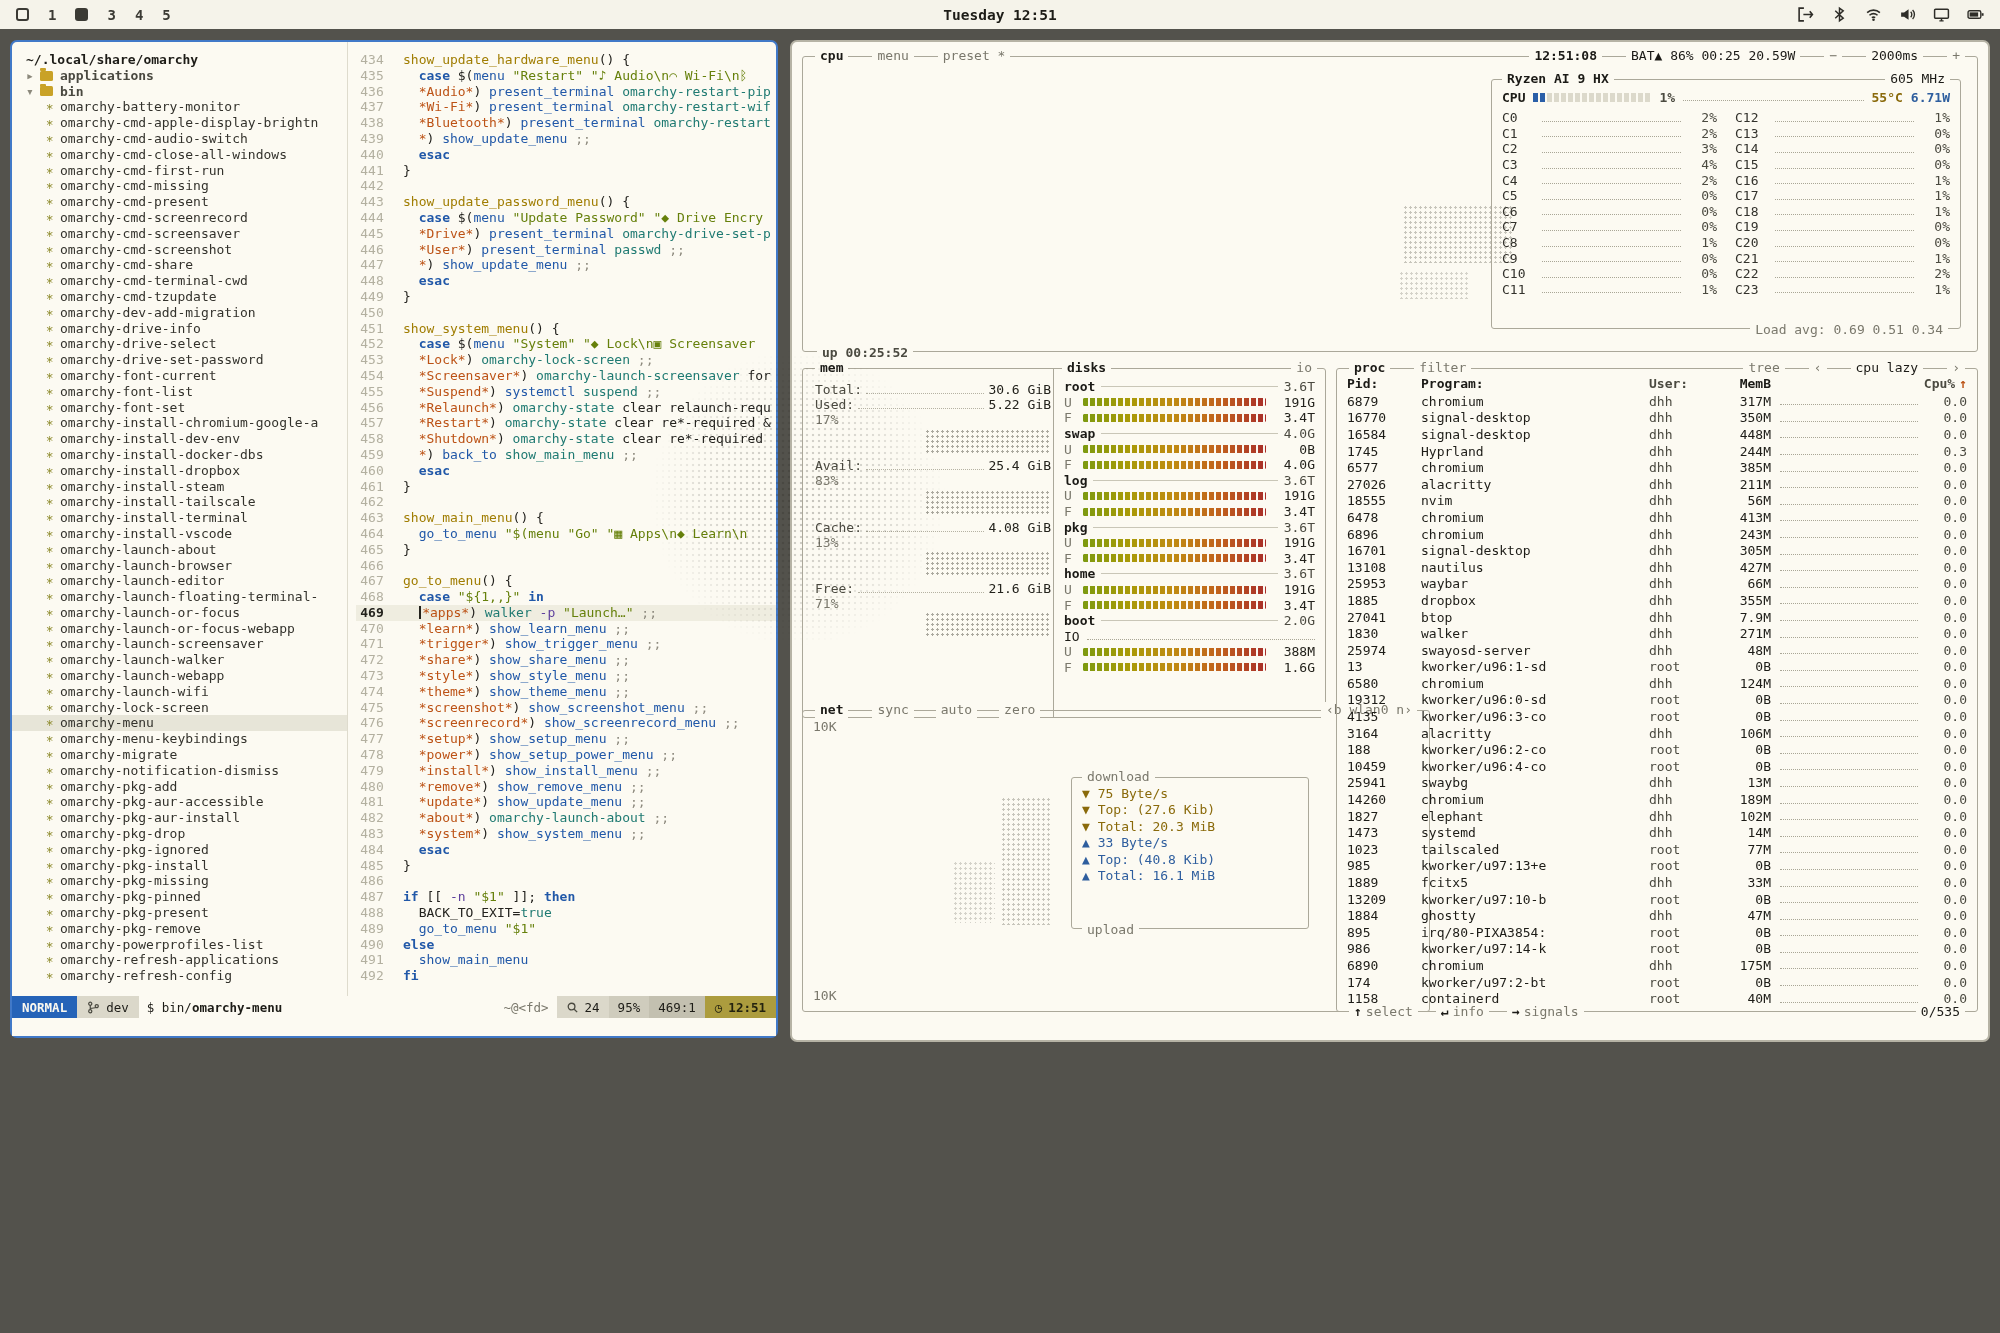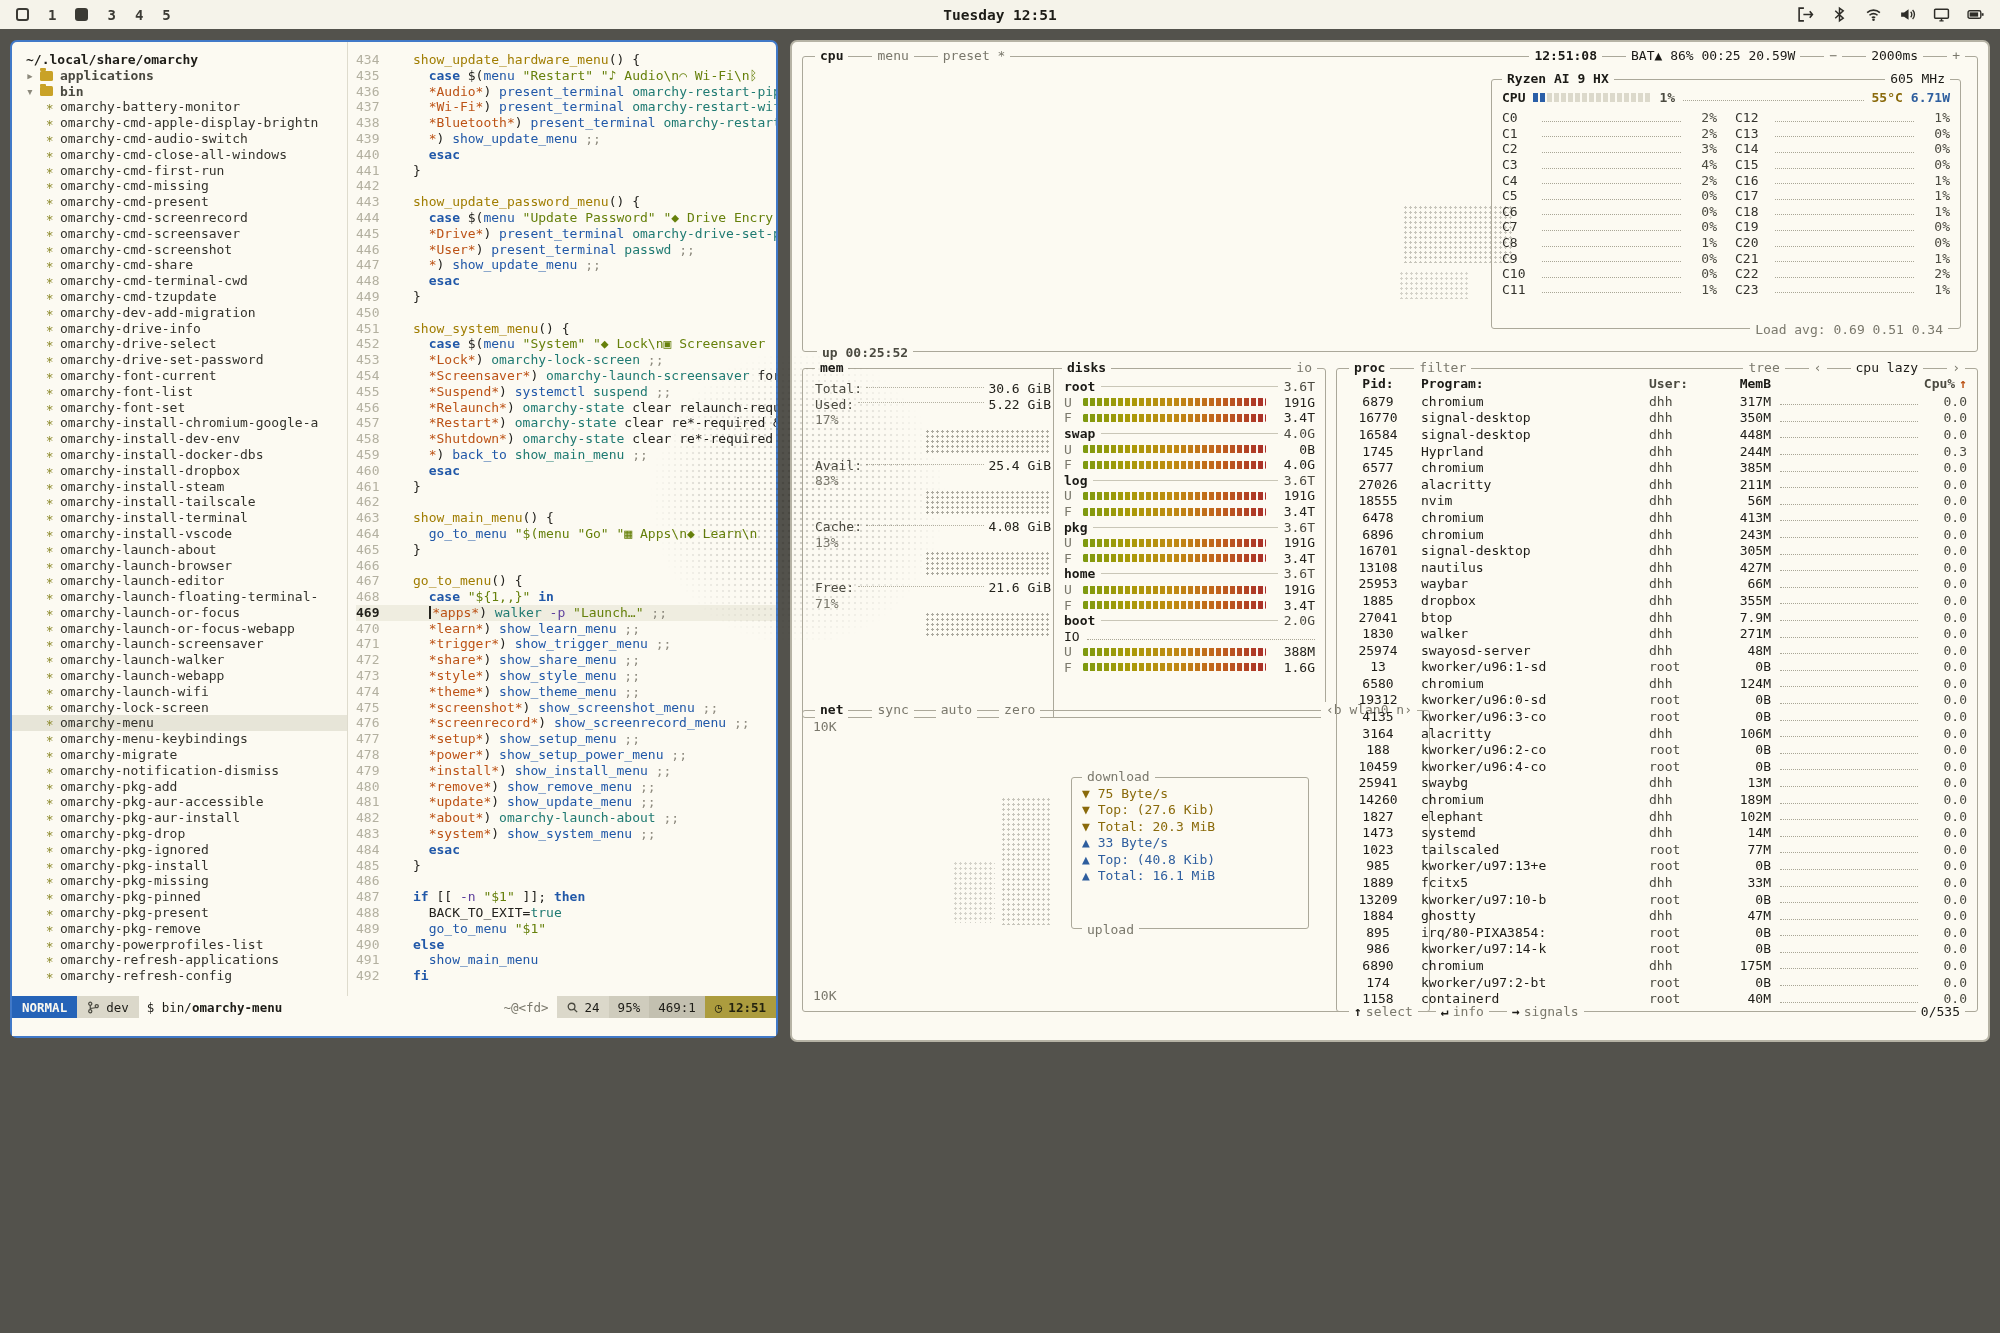--- a/index.html
+++ b/index.html
@@ -43,21 +43,21 @@
   .trow.sel{background:var(--sel);margin-left:-14px;padding-left:14px}
   .trow .chev{color:#8B887B;width:14px}
   .fold{display:inline-block;width:13px;height:10px;background:#C9A227;border-radius:1.5px;margin-right:7px;position:relative}
   .fold::before{content:"";position:absolute;left:0;top:-2.5px;width:6px;height:3px;background:#C9A227;border-radius:1px}
   .trow .star{color:#8F8C2F;width:14px;margin-left:20px}
   .trow.file .lbl{color:#33322C}
   .trow.root .lbl{font-weight:bold}
   .trow.folder .lbl{font-weight:bold;color:#4A4940}
   .codewrap{flex:1;padding:10px 0 0 8px;overflow:hidden}
   .crow{height:15.8px;display:flex;white-space:pre;align-items:center}
-  .crow .ln{width:32px;text-align:left;color:var(--faint);margin-right:25px;flex:none}
+  .crow .ln{width:32px;text-align:center;color:var(--faint);margin-right:15px;flex:none}
   .crow.cur{background:#EFEDE0}
   .crow.cur .ln{color:#23221C;font-weight:bold}
   .cursor{display:inline-block;width:2.5px;height:13px;background:#23221C;margin-right:1px;vertical-align:-2px}
   .c-p{color:#23221E}.c-fn{color:var(--olive);font-weight:normal}.c-kw{color:var(--blue);font-weight:bold}
   .c-str{color:var(--green)}.c-pat{color:var(--orange)}.c-cmd{color:var(--blue)}
   .c-arg{color:var(--teal)}.c-pun{color:#8D8A7E}.c-var{color:var(--purple)}
   
   .statusline{height:22px;display:flex;align-items:center;font-size:12.5px;background:var(--paper)}
   .seg{display:flex;align-items:center;height:22px;padding:0 10px;gap:6px}
   .seg-mode{background:#2563B8;color:#FAF8EF;font-weight:bold}
@@ -96,21 +96,21 @@
   .corecols{display:flex;gap:18px;margin-top:4px}
   .corecol{flex:1}
   .corerow{display:flex;align-items:center;height:15.6px;gap:6px}
   .cname{width:34px;color:#33322C}
   .cgraph{flex:1}
   .cpct{width:30px;text-align:right;color:#4B4A40}
   .loadavg{position:absolute;bottom:-9px;right:12px;background:var(--paper);padding:0 5px;color:var(--muted)}
   .uplab{position:absolute;bottom:-9px;left:14px;background:var(--paper);padding:0 5px;color:#4B4A40;font-weight:bold}
   
   .memcol{position:absolute;left:12px;top:12px;width:236px}
-  .memrow{display:flex;align-items:center;height:15.6px}
+  .memrow{display:flex;align-items:flex-end;height:15.6px}
   .memrow .mlab{color:#4B4A40}
   .memrow .mlead{flex:1;border-bottom:1px dotted #B5B2A3;margin:0 4px 3px}
   .memrow .mval{color:#23221C}
   .mpct{height:15.6px;color:var(--muted)}
   .mgraph{height:24px;margin:1px 0 5px 110px;background-image:radial-gradient(rgba(90,88,76,.5) 1px,transparent 1.3px);background-size:5px 5px}
   .diskpanel{position:absolute;left:250px;top:0;bottom:0;right:0;border-left:1px solid var(--bord);padding:10px 10px 0 10px}
   .dname{display:flex;align-items:center;height:15.6px}
   .dname .nm{color:#1B1A16;font-weight:bold}
   .dname .dlead{flex:1;border-top:1px solid #C9C6B7;margin:0 6px}
   .dname .sz{color:#4B4A40}
@@ -124,21 +124,21 @@
   .scale{position:absolute;color:var(--muted)}
   .netsub{position:absolute;left:268px;top:66px;width:238px;height:152px;border:1px solid var(--bord);border-radius:3px;padding:8px 10px 0}
   .netrow{height:16.4px;white-space:pre}
   .netrow.down{color:#8A6A0B}
   .netrow.up{color:#2E5E9E}
   .sublab{position:absolute;background:var(--paper);padding:0 5px;color:var(--muted)}
   
   .phead,.prow{display:flex;align-items:center;padding:0 10px}
   .phead{height:20px;font-weight:bold;color:#1B1A16;margin-top:4px}
   .prow{height:16.6px}
-  .p-pid{width:62px;text-align:center;margin-right:12px;flex:none}
+  .p-pid{width:62px;text-align:left;margin-right:12px;flex:none}
   .p-prog{width:228px;flex:none;overflow:hidden;white-space:nowrap}
   .p-user{width:66px;flex:none;color:#4B4A40}
   .p-mem{width:56px;text-align:right;flex:none}
   .p-gauge{flex:1;margin:0 9px}
   .p-cpu{width:40px;text-align:right;flex:none;color:#4B4A40}
   .sortarrow{color:var(--orange);margin-left:4px}
   
   .halftone{position:absolute;left:648px;top:348px;width:300px;height:300px;border-radius:50%;z-index:4;
             background-image:radial-gradient(rgba(45,43,36,.9) 1.2px,transparent 1.6px);background-size:6px 6px;
             -webkit-mask-image:radial-gradient(circle,#000 0%,rgba(0,0,0,.55) 45%,transparent 70%);

